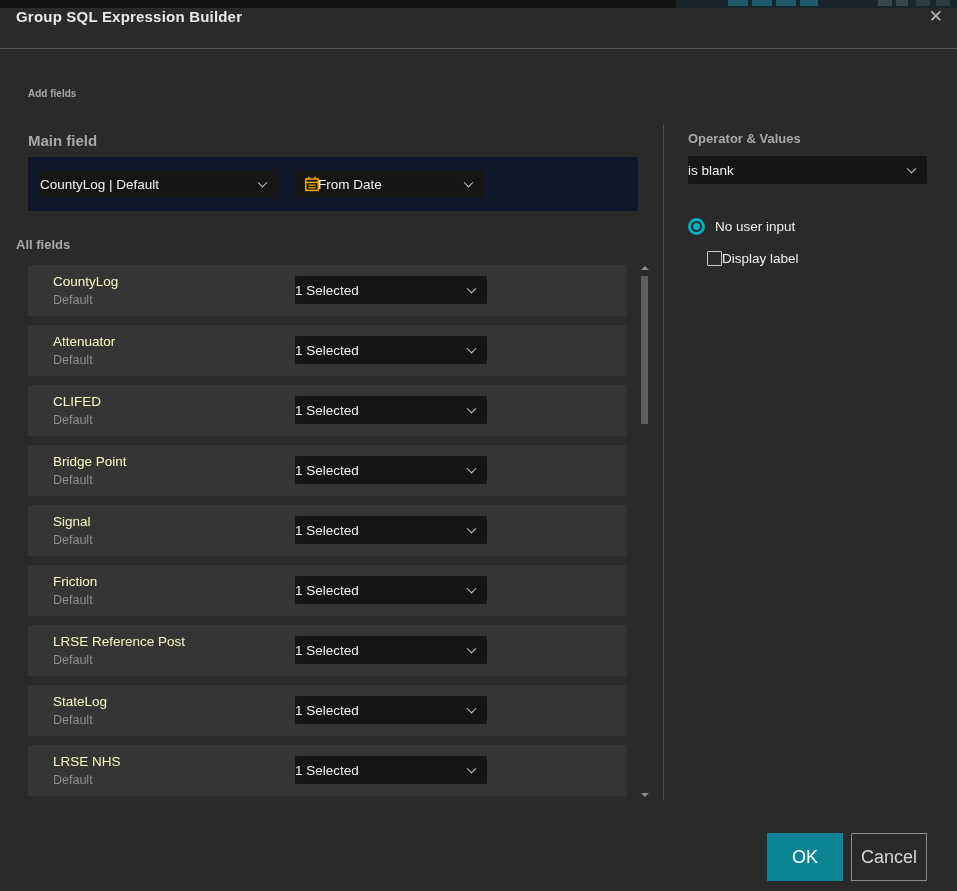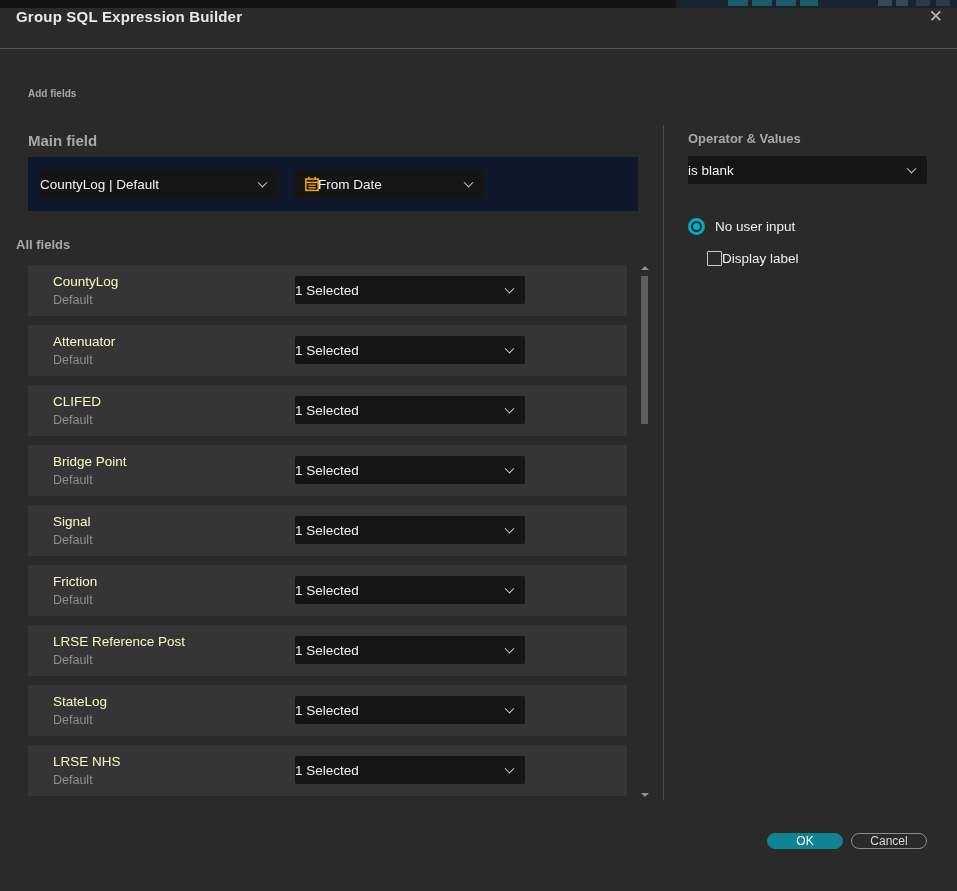--- a/index.html
+++ b/index.html
@@ -65,21 +65,21 @@
   .dd-layer { position:absolute; left:12px;  top:13px; width:238px; }
   .dd-date  { position:absolute; left:266px; top:13px; width:190px; }
   .dd-date .dd-label { margin-left:24px; }
   .calendar-icon { position:absolute; left:10px; top:6px; width:16px; height:16px; }
 
   
   .fields-list { position:absolute; left:28px; top:257px; width:599px; height:531px; overflow:hidden; }
   .field-row { position:relative; width:599px; height:51px; background:#353535; margin-bottom:9px; }
   .field-name { position:absolute; left:25px; top:9px; font-size:13.5px; color:#fef9c3; }
   .field-sub  { position:absolute; left:25px; top:28px; font-size:12.5px; color:#8d8d8d; }
-  .row-dd { position:absolute; left:267px; top:11px; width:230px; }
+  .row-dd { position:absolute; left:267px; top:11px; width:192px; }
 
   
   .scrollbar { position:absolute; left:640px; top:255px; width:9px; height:537px; }
   .sb-arrow { position:absolute; left:1px; width:0; height:0; border-left:4px solid transparent; border-right:4px solid transparent; }
   .sb-up   { top:3px; border-bottom:4px solid #8f8f8f; }
   .sb-down { bottom:3px; border-top:4px solid #8f8f8f; }
   .sb-thumb { position:absolute; left:1px; top:13px; width:7px; height:148px; background:#5e5e5e; }
 
   
   .v-divider { position:absolute; left:663px; top:117px; width:1px; height:675px; background:#4d4d4d; }
@@ -95,24 +95,24 @@
   }
   .radio-dot { width:7px; height:7px; border-radius:50%; background:#00aebe; }
   .radio-label { font-size:13.5px; color:#f0f0f0; }
 
   .checkbox-row { position:absolute; left:707px; top:243px; display:flex; align-items:center; cursor:pointer; }
   .checkbox-box { width:15px; height:15px; border:1.5px solid #c9c9c9; border-radius:1px; background:transparent; }
   .checkbox-label { font-size:13.5px; color:#f0f0f0; }
 
   
   .btn {
-    position:absolute; top:825px; width:76px; height:16px;
-    font-family:inherit; font-size:12px; cursor:pointer;
+    position:absolute; top:825px; width:76px; height:48px;
+    font-family:inherit; font-size:18px; cursor:pointer;
     display:flex; align-items:center; justify-content:center;
-    border-radius:10px;
+    border-radius:0;
   }
   .btn-ok { left:767px; background:#0d8494; color:#ffffff; border:1px solid #0d8494; }
   .btn-cancel { left:851px; background:transparent; color:#d6d6d6; border:1px solid #8c8c8c; }
 </style>
 </head>
 <body>
 
 <div class="top-strip">
   <div class="app-bg"></div>
   <span class="frag f1"></span>

